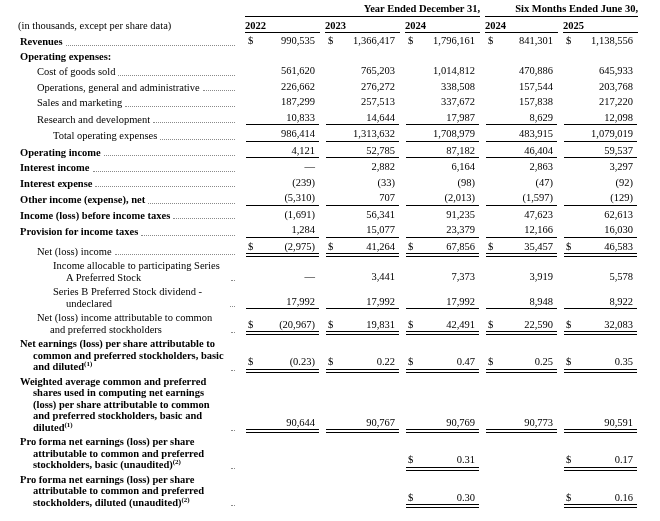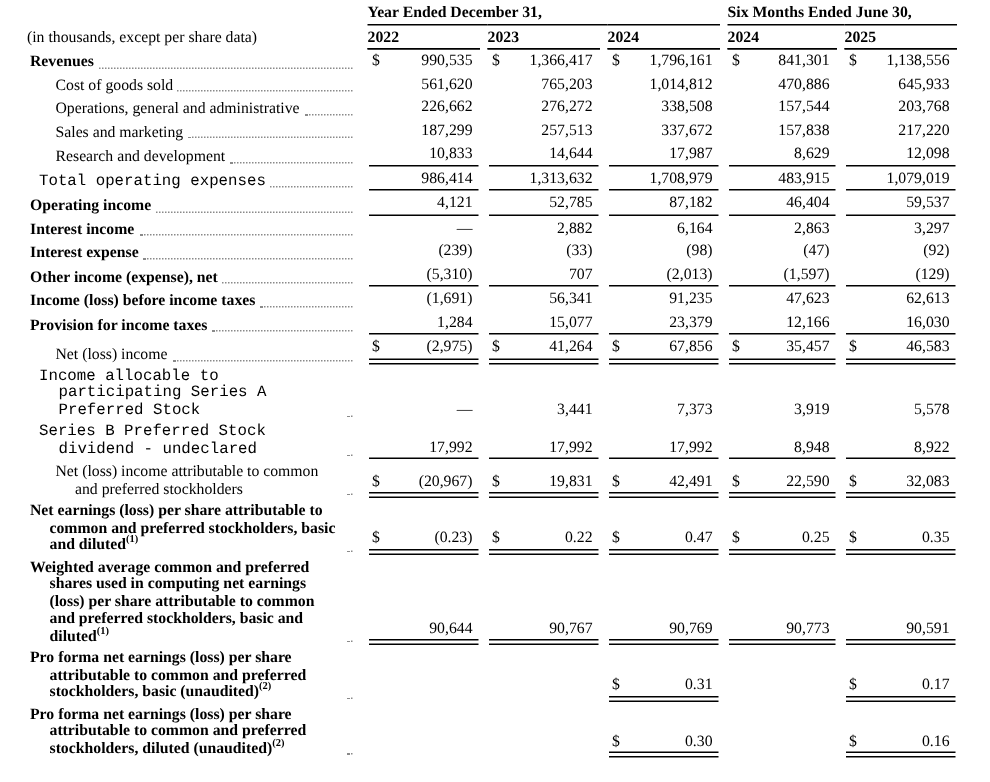--- a/index.html
+++ b/index.html
@@ -15,37 +15,37 @@
     font-family:"Liberation Serif","DejaVu Serif",serif;
   }
   .page{padding:2px 22px 0 0;}
   table{
     border-collapse:collapse;table-layout:fixed;width:638px;
     font-size:10.5px;line-height:11.5px;color:var(--ink);
   }
   
   thead td{vertical-align:bottom;}
   .grp{
-    font-weight:bold;text-align:left;
+    font-weight:bold;text-align:right;
     border-bottom:1px solid var(--ink);
     padding:1px 0 1px;white-space:nowrap;
   }
   .yr{
     font-weight:bold;
     border-bottom:1px solid var(--ink);
     padding:3px 0 1px;
   }
   .note{font-weight:normal;padding:3px 0 1px 18px;white-space:nowrap;}
   
   tbody td{vertical-align:bottom;padding-top:2px;}
   tr.sectionrow td{padding-top:7px;font-weight:bold;}
   .lbl{padding-right:8px;}
   .ind0{padding-left:20px;font-weight:bold;}
   .ind1{padding-left:37px;}
-  .ind2{padding-left:26px;font-family:Liberation Mono, monospace;}
+  .ind2{padding-left:53px;}
   .lblflex{display:flex;align-items:flex-end;}
   .lbltext{text-indent:-13px;padding-left:13px;}
   .lbltext.bold{font-weight:bold;}
   .leader{
     flex:1 1 6px;min-width:4px;
     border-bottom:1px dotted var(--leader);
     margin:0 2px 2px 3px;
   }
   sup{font-size:7px;line-height:0;vertical-align:super;}
   .cell{
@@ -131,20 +131,27 @@
           </td>
           <td></td>
           <td>
             <div class="cell">
               <span class="cur">$</span>
               <span class="num">1,138,556</span>
             </div>
           </td>
         </tr>
         <tr>
+          <td class="lbl ind0" colspan="10">
+            <div class="lblflex">
+              <span class="lbltext">Operating expenses:</span>
+            </div>
+          </td>
+        </tr>
+        <tr>
           <td class="lbl ind1">
             <div class="lblflex">
               <span class="lbltext">Cost of goods sold</span>
               <span class="leader"></span>
             </div>
           </td>
           <td>
             <div class="cell">
               <span class="cur"></span>
               <span class="num">561,620</span>

